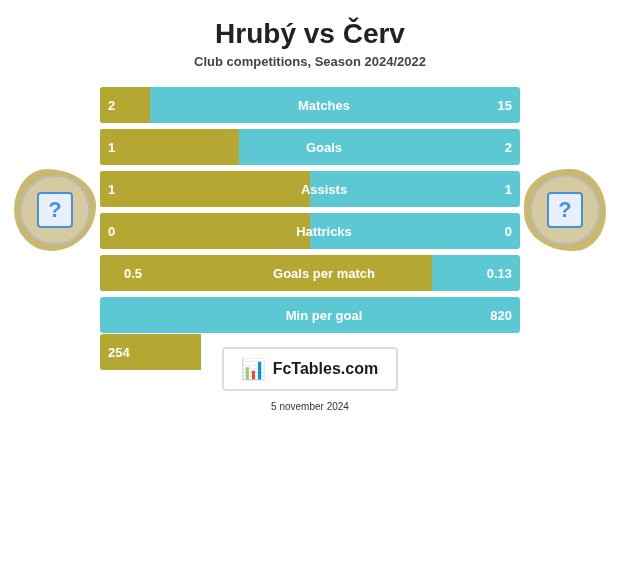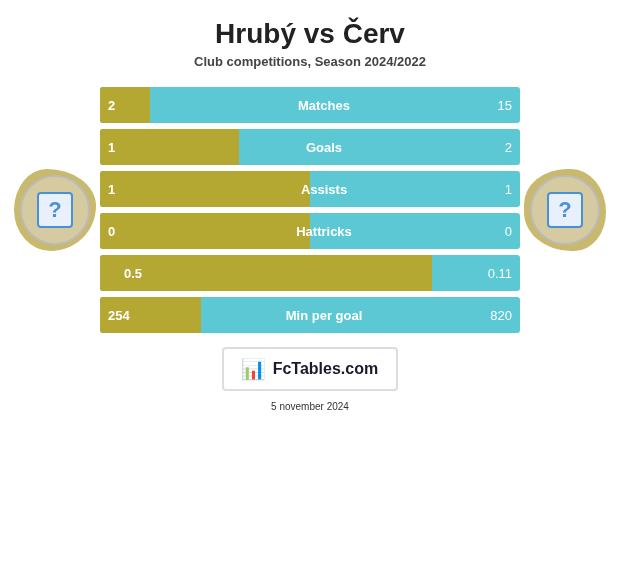--- a/index.html
+++ b/index.html
@@ -114,21 +114,21 @@
       min-width: 36px;
     }
     .stat-val-right {
       position: absolute;
       right: 8px;
       top: 0;
       height: 36px;
       display: flex;
       align-items: center;
       color: #fff;
-      font-weight: normal;
+      font-weight: bold;
       font-size: 13px;
       z-index: 3;
     }
     .logo-section {
       margin-top: 14px;
       display: flex;
       flex-direction: column;
       align-items: center;
       gap: 10px;
     }
@@ -218,26 +218,27 @@
         <div class="stat-row">
           <div class="stat-bar-bg">
             <div class="stat-val-left" style="width: 50%;">0</div>
             <div class="stat-label">Hattricks</div>
             <div class="stat-val-right">0</div>
           </div>
         </div>
         <div class="stat-row">
           <div class="stat-bar-bg">
             <div class="stat-val-left" style="width: 79%; padding-left: 24px;">0.5</div>
-            <div class="stat-val-right">0.11</div>
-          </div>
-        </div>
-        <div class="stat-row">
-          <div class="stat-bar-bg">
-            <div class="stat-val-left" style="width: 24%;">254</div>
+            <div class="stat-label">Goals per match</div>
+            <div class="stat-val-right">0.13</div>
+          </div>
+        </div>
+        <div class="stat-row">
+          <div class="stat-bar-bg">
+            <div class="stat-val-left" style="width: 24%; margin-top: 37px;">254</div>
             <div class="stat-label">Min per goal</div>
             <div class="stat-val-right">820</div>
           </div>
         </div>
       </div>
 
     <div class="left-avatar-wrap">
       <div class="right-blob"></div>
       <div class="avatar-circle" style="position:relative;z-index:1;">
         <div class="question">?</div>

